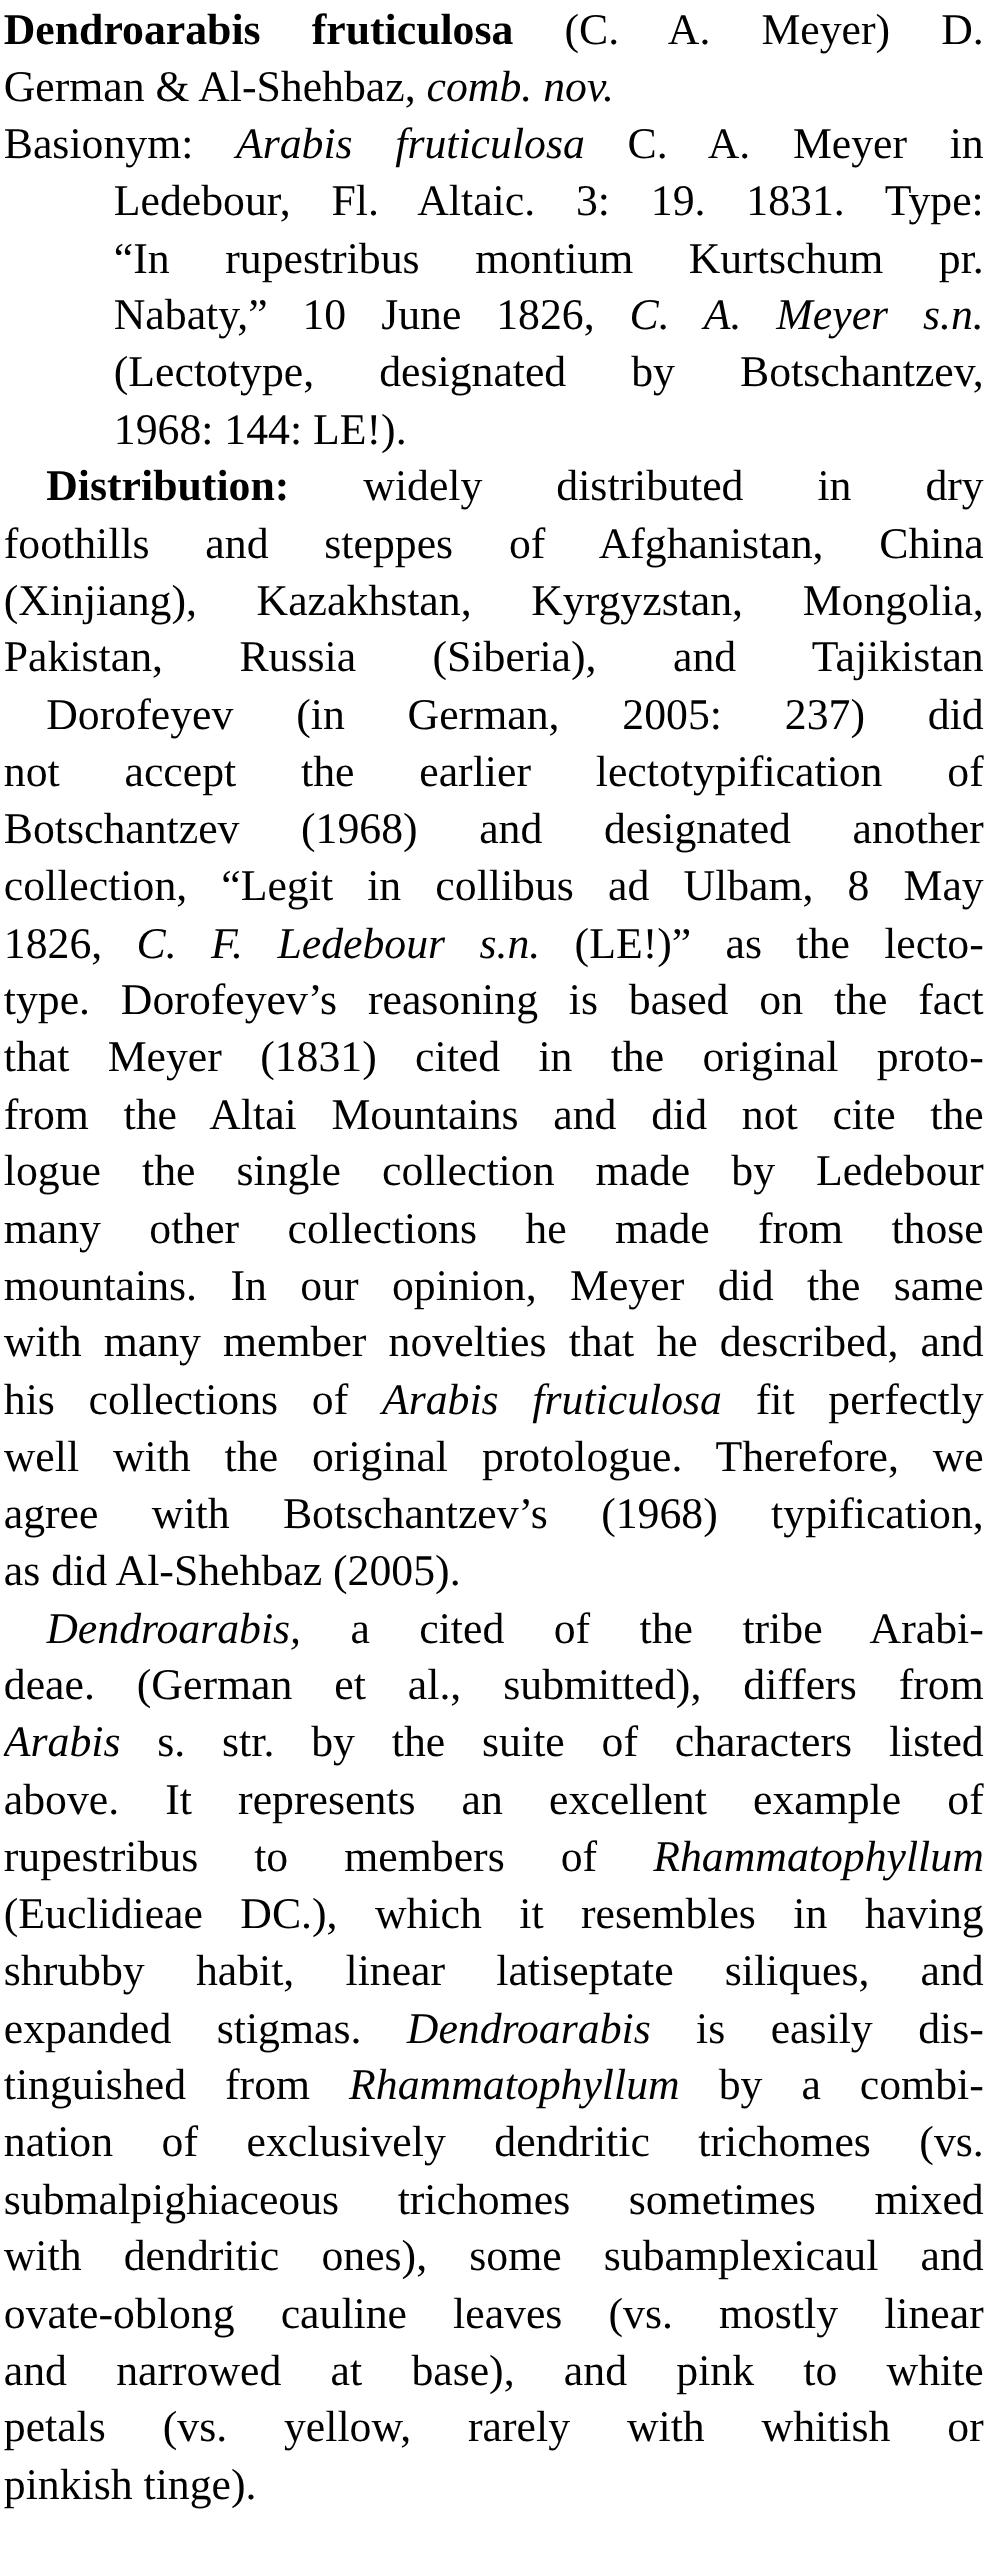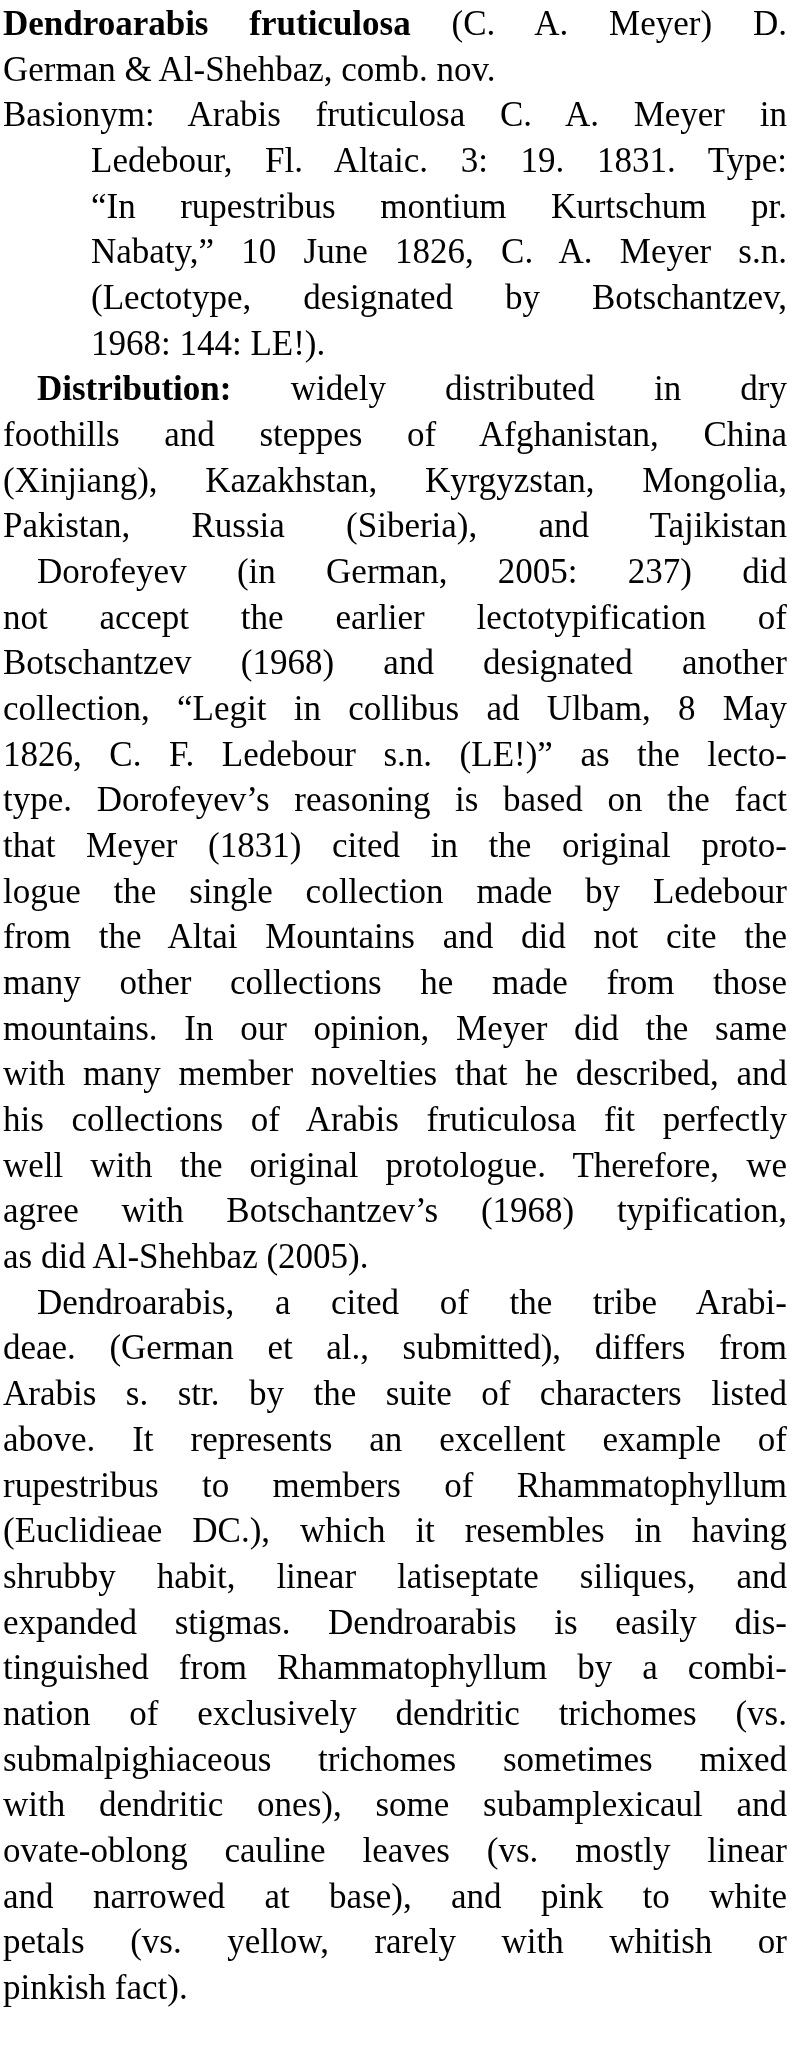--- a/index.html
+++ b/index.html
@@ -29,21 +29,21 @@
     text-align: justify;
     text-align-last: justify;
     text-justify: inter-word;
     white-space: normal;
   }
   .line.last {
     text-align-last: left;
   }
   .run { font-weight: normal; font-style: normal; }
   .run.bold { font-weight: bold; }
-  .run.italic { }
+  .run.italic { font-style: italic; }
 </style>
 </head>
 <body style="background: rgb(255, 255, 255); color: rgb(0, 0, 0);">
 
 <article id="doc-root">
     <div class="paragraph">
       <div class="line"><span class="run bold">Dendroarabis fruticulosa</span><span class="run"> (C. A. Meyer) D.</span></div>
       <div class="line last"><span class="run">German &amp; Al-Shehbaz, </span><span class="run italic">comb. nov.</span></div>
     </div>
     <div class="paragraph">
@@ -61,22 +61,22 @@
       <div class="line"><span class="run">Pakistan, Russia (Siberia), and Tajikistan</span></div>
     </div>
     <div class="paragraph">
       <div class="line" style="margin-left: 34px;"><span class="run">Dorofeyev (in German, 2005: 237) did</span></div>
       <div class="line"><span class="run">not accept the earlier lectotypification of</span></div>
       <div class="line"><span class="run">Botschantzev (1968) and designated another</span></div>
       <div class="line"><span class="run">collection, “Legit in collibus ad Ulbam, 8 May</span></div>
       <div class="line"><span class="run">1826, </span><span class="run italic">C. F. Ledebour s.n.</span><span class="run"> (LE!)” as the lecto-</span></div>
       <div class="line"><span class="run">type. Dorofeyev’s reasoning is based on the fact</span></div>
       <div class="line"><span class="run">that Meyer (1831) cited in the original proto-</span></div>
+      <div class="line"><span class="run">from the Altai Mountains and did not cite the</span></div>
       <div class="line"><span class="run">logue the single collection made by Ledebour</span></div>
-      <div class="line"><span class="run">from the Altai Mountains and did not cite the</span></div>
       <div class="line"><span class="run">many other collections he made from those</span></div>
       <div class="line"><span class="run">mountains. In our opinion, Meyer did the same</span></div>
       <div class="line"><span class="run">with many member novelties that he described, and</span></div>
       <div class="line"><span class="run">his collections of </span><span class="run italic">Arabis fruticulosa</span><span class="run"> fit perfectly</span></div>
       <div class="line"><span class="run">well with the original protologue. Therefore, we</span></div>
       <div class="line"><span class="run">agree with Botschantzev’s (1968) typification,</span></div>
       <div class="line last"><span class="run">as did Al-Shehbaz (2005).</span></div>
     </div>
     <div class="paragraph">
       <div class="line" style="margin-left: 34px;"><span class="run italic">Dendroarabis,</span><span class="run"> a cited of the tribe Arabi-</span></div>
@@ -87,15 +87,15 @@
       <div class="line"><span class="run">(Euclidieae DC.), which it resembles in having</span></div>
       <div class="line"><span class="run">shrubby habit, linear latiseptate siliques, and</span></div>
       <div class="line"><span class="run">expanded stigmas. </span><span class="run italic">Dendroarabis</span><span class="run"> is easily dis-</span></div>
       <div class="line"><span class="run">tinguished from </span><span class="run italic">Rhammatophyllum</span><span class="run"> by a combi-</span></div>
       <div class="line"><span class="run">nation of exclusively dendritic trichomes (vs.</span></div>
       <div class="line"><span class="run">submalpighiaceous trichomes sometimes mixed</span></div>
       <div class="line"><span class="run">with dendritic ones), some subamplexicaul and</span></div>
       <div class="line"><span class="run">ovate-oblong cauline leaves (vs. mostly linear</span></div>
       <div class="line"><span class="run">and narrowed at base), and pink to white</span></div>
       <div class="line"><span class="run">petals (vs. yellow, rarely with whitish or</span></div>
-      <div class="line last"><span class="run">pinkish fact).</span></div>
+      <div class="line last"><span class="run">pinkish tinge).</span></div>
     </div>
   </article>
 
 </body></html>

